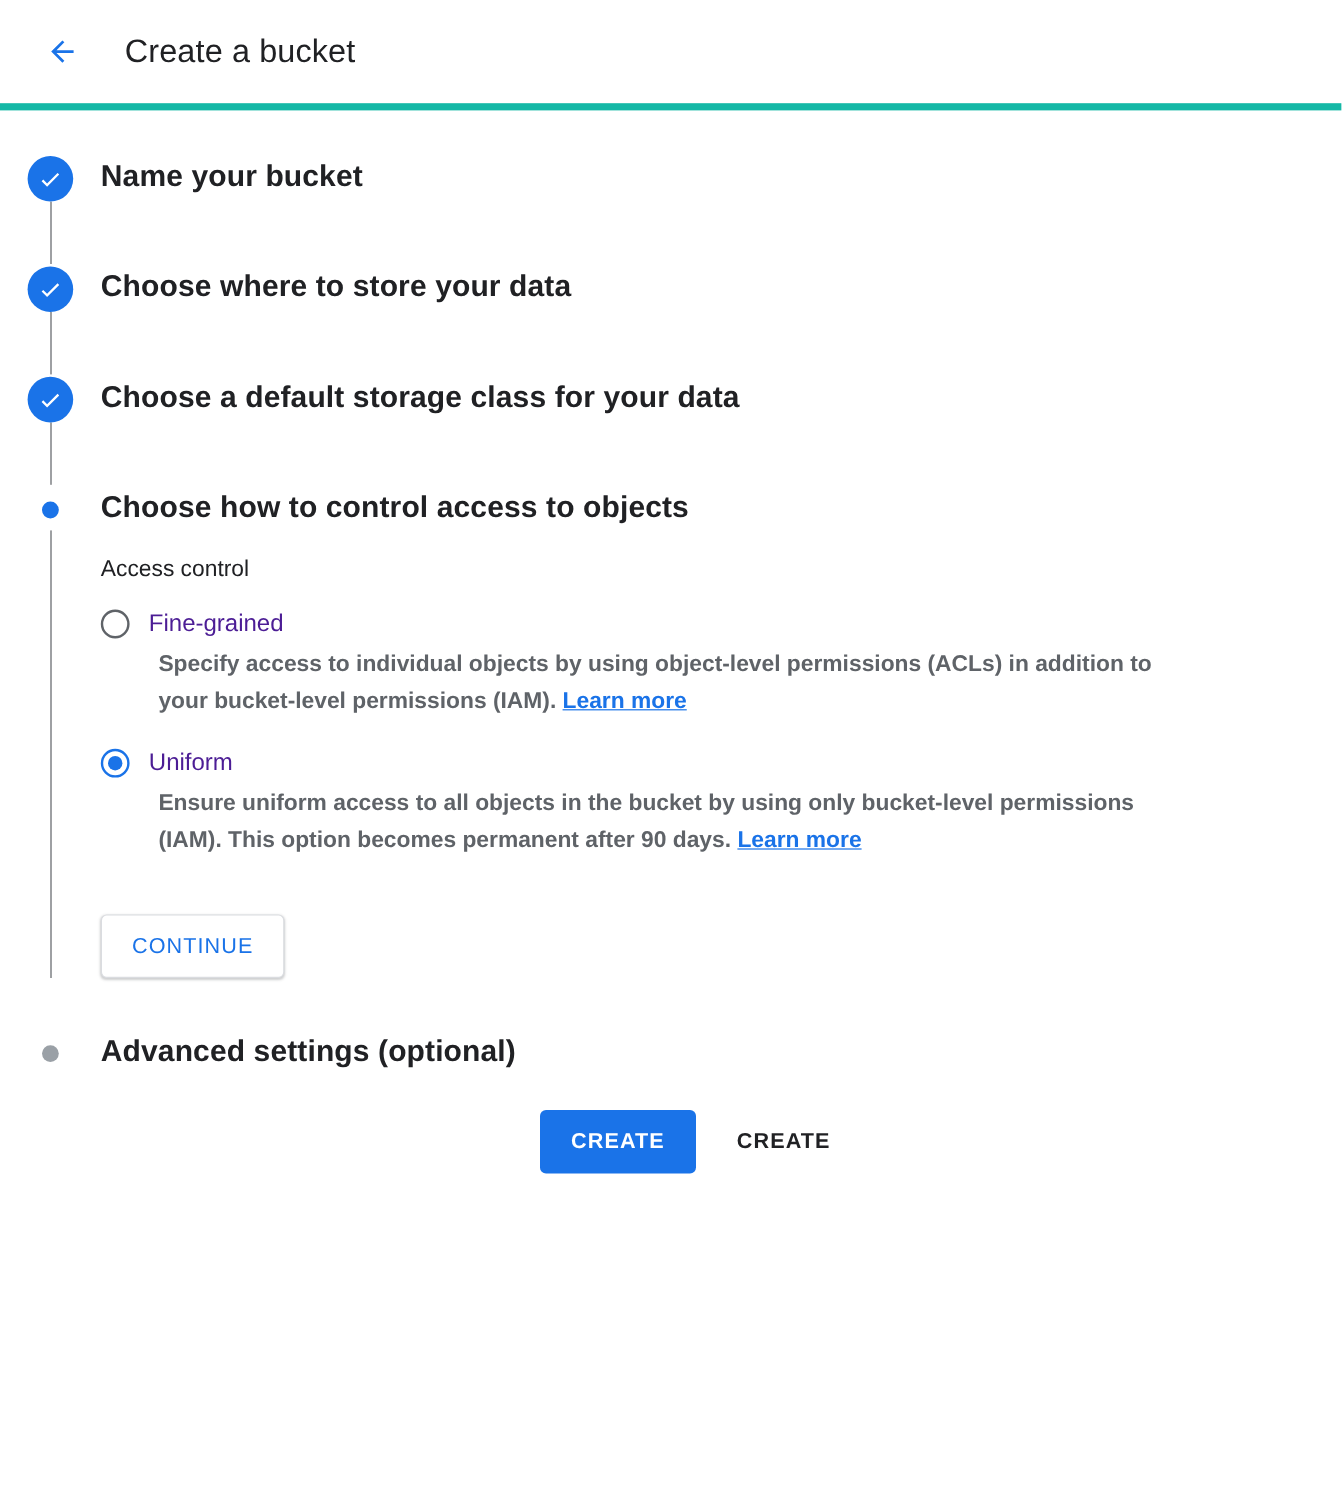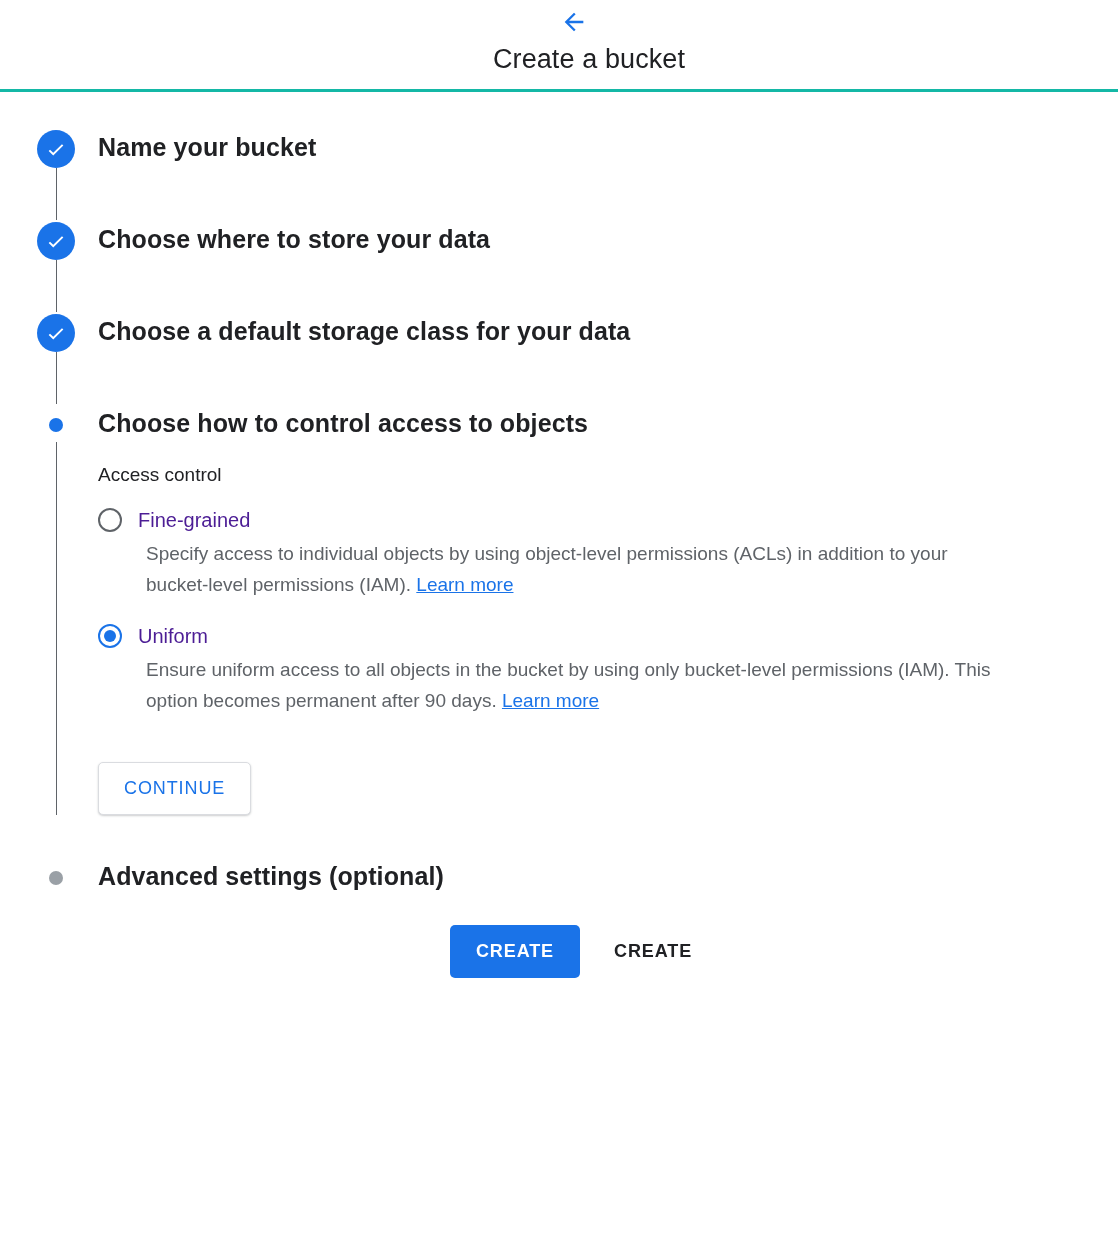--- a/index.html
+++ b/index.html
@@ -12,26 +12,25 @@
     height: 1248px;
     font-family: "Liberation Sans", sans-serif;
     color: #202124;
     position: relative;
     overflow: hidden;
   }
 
   
   .header {
     height: 92px;
-    border-bottom: 3px solid #14b8a6;
+    border-bottom: 6px solid #14b8a6;
     display: flex;
     align-items: center;
     padding-left: 30px;
     box-sizing: border-box;
-    flex-direction: column;
   }
   .back-btn {
     width: 44px;
     height: 44px;
     display: flex;
     align-items: center;
     justify-content: center;
     cursor: pointer;
     border-radius: 50%;
     flex: 0 0 auto;
@@ -42,21 +41,20 @@
     font-weight: 400;
     color: #202124;
     margin-left: 30px;
     letter-spacing: 0.1px;
   }
 
   
   .stepper {
     padding: 36px 0 0 0;
     position: relative;
-    margin-left: 14px;
   }
   .step {
     position: relative;
     display: flex;
     align-items: flex-start;
   }
   .step-marker {
     width: 84px;
     flex: 0 0 84px;
     display: flex;
@@ -157,20 +155,21 @@
     font-size: 20px;
     color: #4c1d95;
     cursor: pointer;
   }
   .radio-desc {
     font-size: 19px;
     line-height: 31px;
     color: #5f6368;
     margin: 6px 0 0 48px;
     max-width: 845px;
+    font-weight: bold;
   }
   .learn-more {
     color: #1a73e8;
     text-decoration: underline;
     cursor: pointer;
   }
   .continue-btn {
     margin: 40px 0 0 0;
     display: inline-block;
     padding: 15px 25px;

